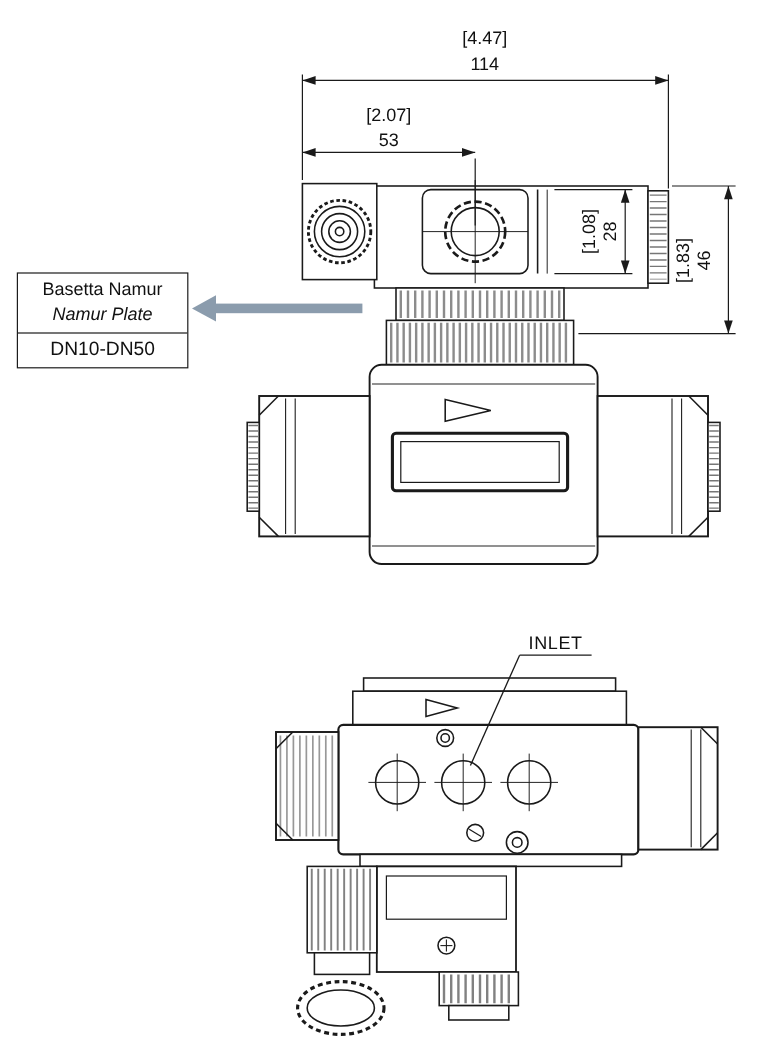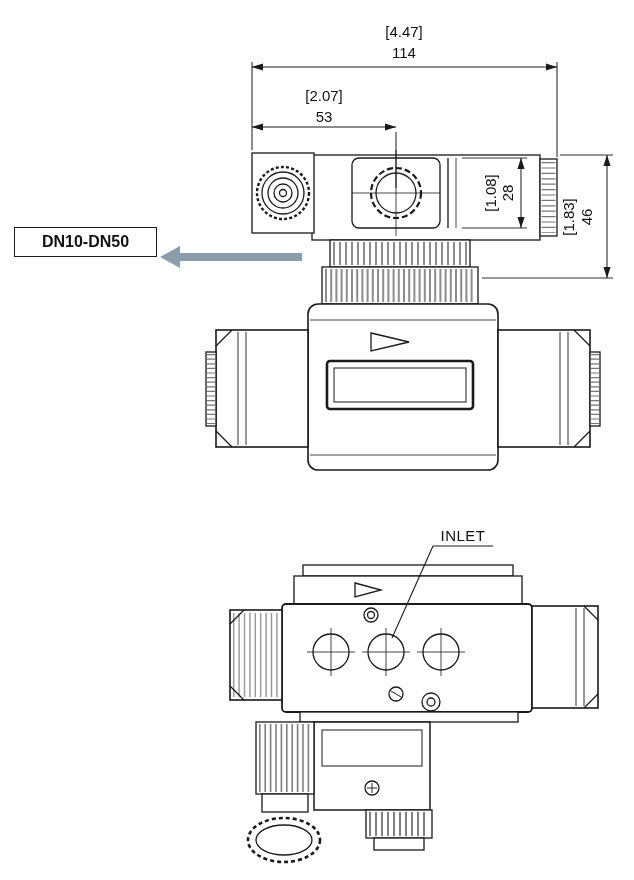--- a/index.html
+++ b/index.html
@@ -16,21 +16,21 @@
   .inlet-text { font-size:15px; letter-spacing:0.5px; }
   .callout {
     position:absolute; left:14px; top:227px; width:143px;
     box-sizing:border-box; background:#fff;
     border:1.5px solid #1c1c1c; text-align:center;
     font-size:15px; line-height:21px;
   }
   .callout-top { padding:3px 4px 4px; border-bottom:1.5px solid #1c1c1c; }
   .callout-bottom { padding:3px 4px 4px; }
   .callout .it { font-style:italic; }
-  .callout .bold { font-weight:bold; font-size:16px; }
+  .callout .bold { font-weight:normal; font-size:16px; }
 </style>
 </head>
 <body>
 
 
 
 <svg width="634" height="880" viewBox="0 0 634 880" xmlns="http://www.w3.org/2000/svg">
 
   <g stroke="#1a1a1a" fill="none" stroke-width="1.3">
 
@@ -221,19 +221,23 @@
 
   <g stroke="#1a1a1a" stroke-width="1.1" fill="none">
     <text class="inlet-text" x="463" y="541" text-anchor="middle">INLET</text>
     <line x1="433" y1="546" x2="493" y2="546"></line>
     <line x1="433" y1="546" x2="392" y2="638"></line>
   </g>
 </svg>
 
 
 <div class="callout">
+  <div class="callout-top">
+    <div>Basetta Namur</div>
+    <div class="it">Namur Plate</div>
+  </div>
   <div class="callout-bottom">
     <div class="bold">DN10-DN50</div>
   </div>
 </div>
 
 
 
 
 </body></html>

